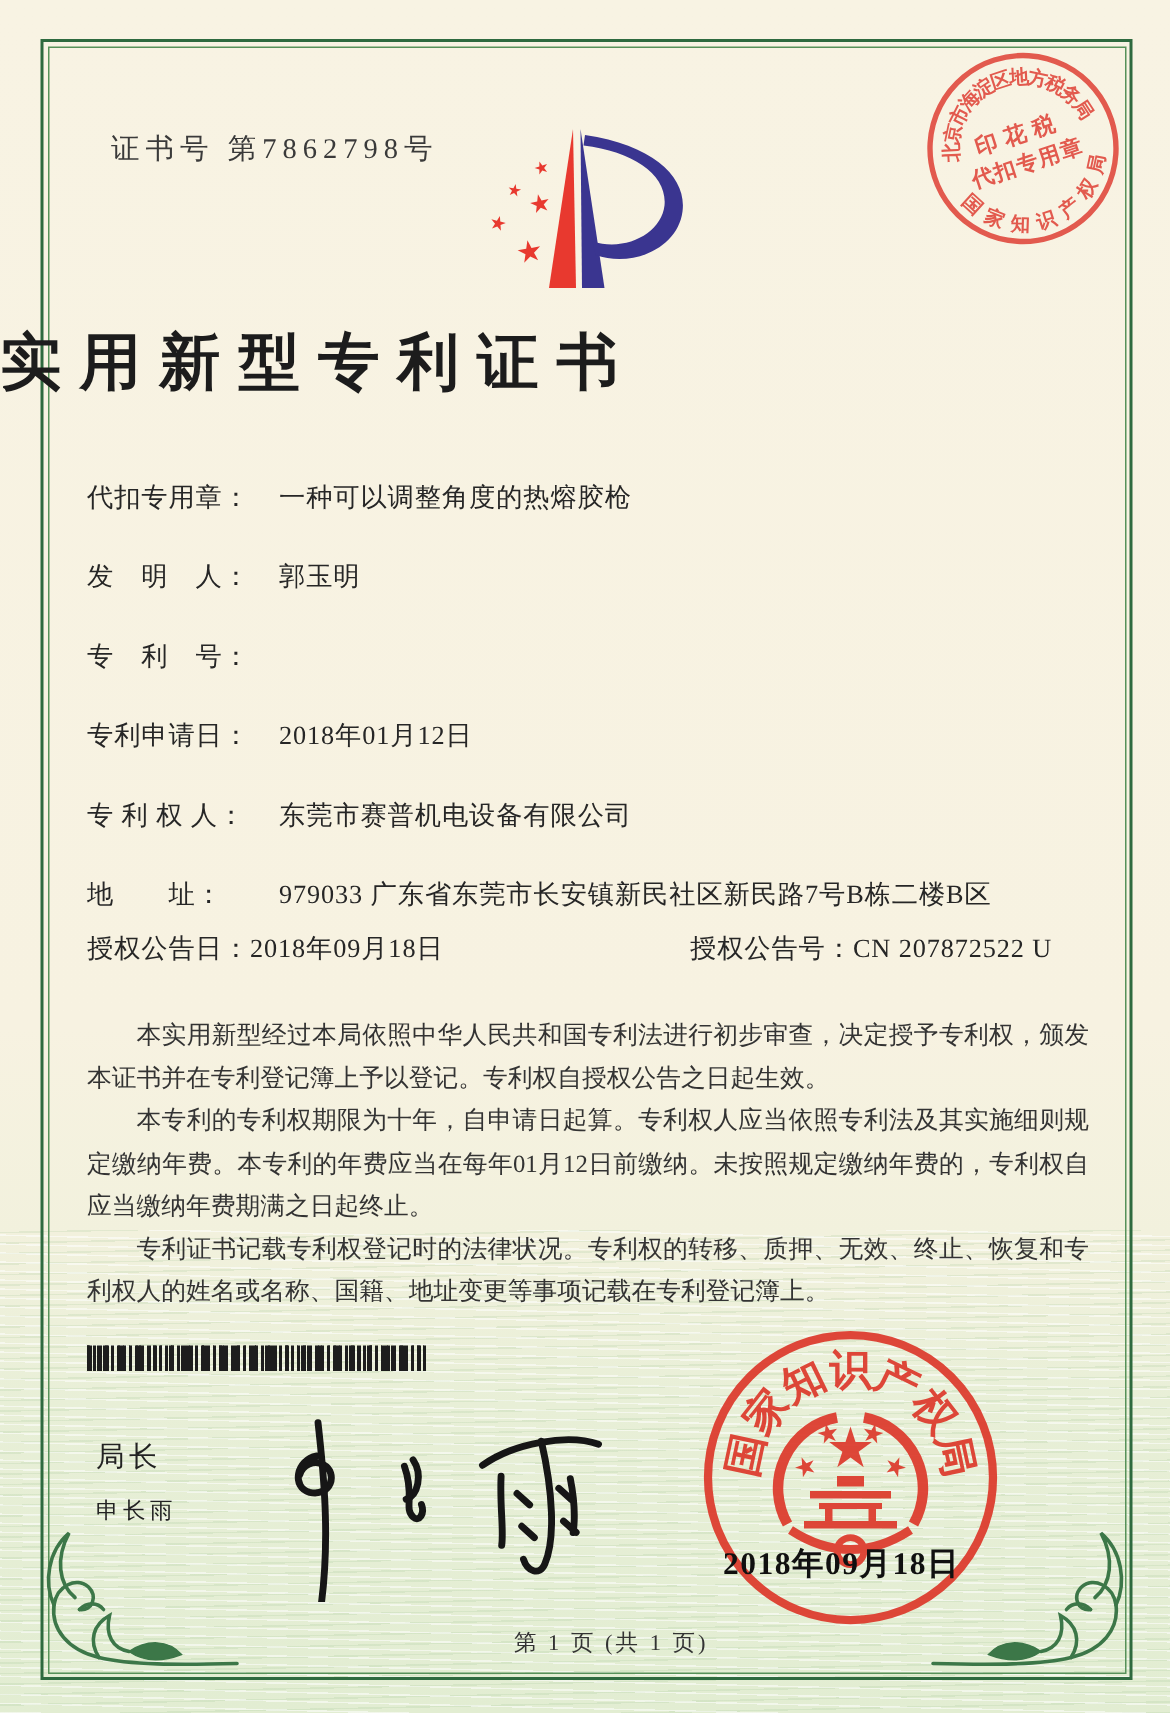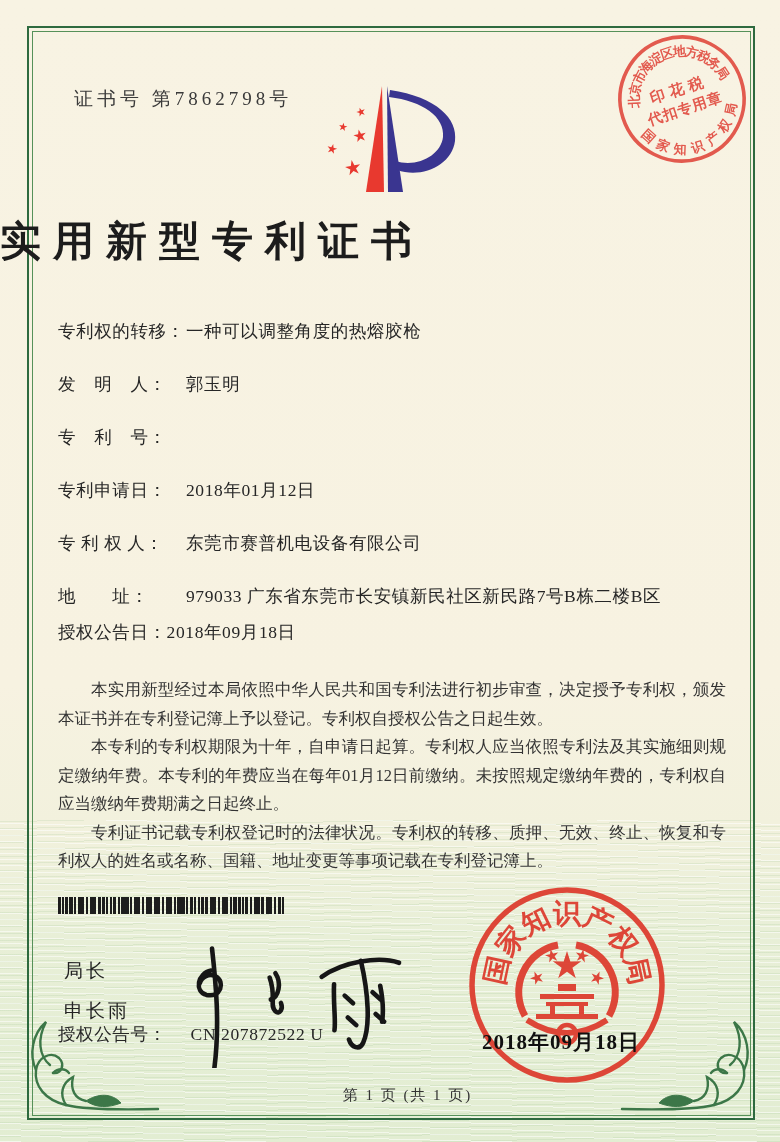--- a/index.html
+++ b/index.html
@@ -27,39 +27,39 @@
   .logo{position:absolute;left:300px;top:80px;z-index:3;}
 
   .title{position:absolute;left:0;right:0;top:214px;z-index:3;text-align:left;
     font-size:41px;font-weight:700;letter-spacing:12px;color:#1c1c1c;}
 
   .fields{position:absolute;left:58px;top:316px;width:668px;z-index:3;font-size:17.5px;letter-spacing:.6px;line-height:30px;}
   .field-row{display:flex;margin-bottom:23px;}
   .field-row .lbl{flex:0 0 128px;white-space:nowrap;}
   .field-row .val{flex:1;}
   .row-addr{margin-bottom:6px;}
-  .row-split{display:flex;margin-bottom:0;flex-direction:column;}
+  .row-split{display:flex;margin-bottom:0;}
   .row-split .left{display:flex;flex:0 0 402px;}
-  .row-split .right{display:flex;flex:1;gap:24px;}
+  .row-split .right{display:flex;flex:1;}
   .row-split .lbl2{white-space:nowrap;}
 
   .paragraphs{position:absolute;left:58px;top:676px;width:668px;z-index:3;
     font-size:16.5px;line-height:28.5px;text-align:justify;color:#333;}
   .paragraphs p{margin:0;text-indent:2em;}
 
   .barcode{position:absolute;left:58px;top:897px;width:226px;height:17px;z-index:3;
     background:
       repeating-linear-gradient(90deg,#1d1d1d 0 2px,rgba(0,0,0,0) 2px 4px),
       repeating-linear-gradient(90deg,#1d1d1d 0 1px,rgba(0,0,0,0) 1px 7px),
       repeating-linear-gradient(90deg,#1d1d1d 0 3px,rgba(0,0,0,0) 3px 11px);}
 
   .signer-title{position:absolute;left:64px;top:958px;z-index:3;font-family:"Liberation Sans","DejaVu Sans",sans-serif;
     font-size:19px;letter-spacing:3px;color:#222;}
   .signer-name{position:absolute;left:64px;top:998px;z-index:3;font-family:"Liberation Sans","DejaVu Sans",sans-serif;
-    font-size:19px;letter-spacing:3px;color:#222;}
+    font-size:15px;letter-spacing:3px;color:#222;}
   .signature{position:absolute;left:185px;top:938px;z-index:3;}
   .signature svg path{stroke:#161616;fill:none;stroke-width:4.6;stroke-linecap:round;stroke-linejoin:round;}
 
   .stamp{position:absolute;left:607px;top:24px;z-index:4;}
   .stamp text{font-family:"Liberation Serif","DejaVu Serif",serif;fill:#e0453a;font-weight:700;}
   .stamp .arc text{font-size:13px;}
   .stamp circle{stroke:#e0453a;fill:none;}
 
   .seal{position:absolute;left:462px;top:880px;z-index:3;}
   .seal text{font-family:"Liberation Serif","DejaVu Serif",serif;fill:#dd3a2c;font-weight:700;}
@@ -118,21 +118,21 @@
       <use href="#star" fill="#e8392f" transform="translate(60,56) scale(0.66) rotate(-12)"></use>
       <use href="#star" fill="#e8392f" transform="translate(32,69) scale(0.52) rotate(14)"></use>
       <use href="#star" fill="#e8392f" transform="translate(53,88) scale(0.80) rotate(-10)"></use>
     </svg>
   </div>
 
   <div class="title">实用新型专利证书</div>
 
   <div class="fields">
     <div class="field-row">
-      <span class="lbl">专利权的转移：</span>
+      <span class="lbl">代扣专用章：</span>
       <span class="val">一种可以调整角度的热熔胶枪</span>
     </div>
     <div class="field-row">
       <span class="lbl">发　明　人：</span>
       <span class="val">郭玉明</span>
     </div>
     <div class="field-row">
       <span class="lbl">专　利　号：</span>
     </div>
     <div class="field-row">

